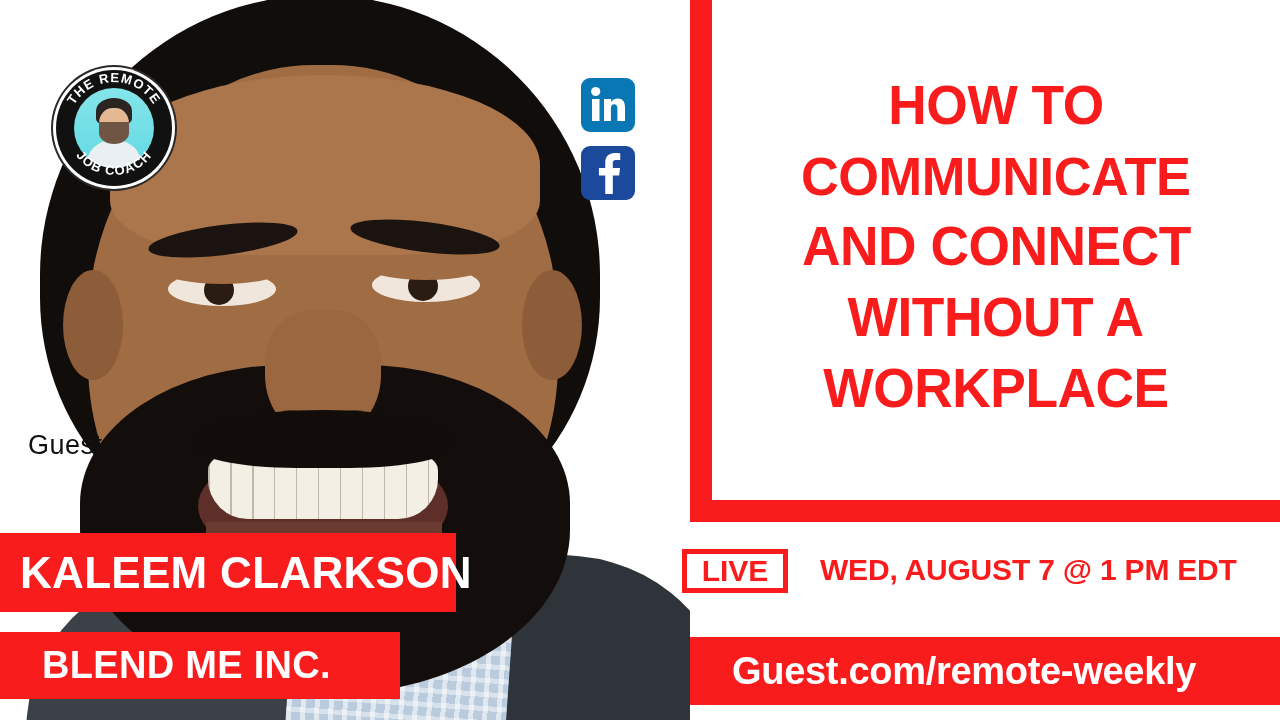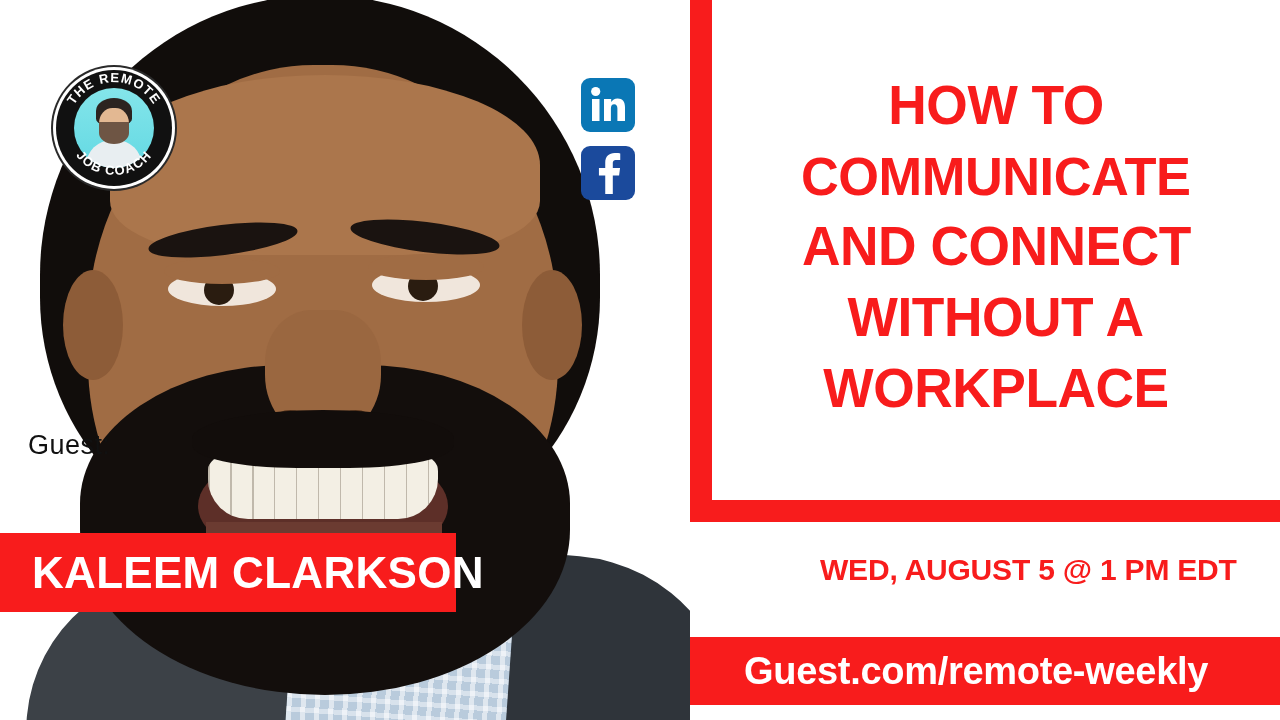--- a/index.html
+++ b/index.html
@@ -82,21 +82,21 @@
 
   
   .live-badge{position:absolute;left:682px;top:549px;width:106px;height:44px;
         border:5px solid #f81c1c;box-sizing:border-box;display:flex;align-items:center;justify-content:center;}
   .live-badge span{color:#f81c1c;font-weight:bold;font-size:30px;letter-spacing:0px;line-height:1;}
   .datetext{position:absolute;left:820px;top:553px;color:#f81c1c;font-weight:bold;font-size:30px;
         letter-spacing:-0.2px;white-space:nowrap;}
 
   
   .banner{position:absolute;background:#f81c1c;display:flex;align-items:center;}
-  .banner span{color:#fff;font-weight:bold;white-space:nowrap;margin-left:12px;}
+  .banner span{color:#fff;font-weight:bold;white-space:nowrap;}
   .b-name{left:0;top:533px;width:456px;height:79px;}
   .b-name span{font-size:44px;letter-spacing:.3px;padding-left:20px;}
   .b-company{left:0;top:632px;width:400px;height:67px;}
   .b-company span{font-size:38px;letter-spacing:.3px;padding-left:42px;}
   .b-link{left:690px;top:637px;width:600px;height:68px;}
   .b-link span{font-size:38px;letter-spacing:-.3px;padding-left:42px;}
 </style>
 </head>
 <body>
 
@@ -165,22 +165,28 @@
   <div class="titlebox">
     <div class="sheet">
       <div class="line l1">HOW TO</div>
       <div class="line l2">COMMUNICATE</div>
       <div class="line l3">AND CONNECT</div>
       <div class="line l4">WITHOUT A</div>
       <div class="line l5">WORKPLACE</div>
     </div>
   </div>
 
-  <div class="datetext">WED, AUGUST 5 @ 1 PM EDT</div>
+  <div class="live-badge">
+    <span>LIVE</span>
+  </div>
+  <div class="datetext">WED, AUGUST 7 @ 1 PM EDT</div>
 
   <div class="banner b-name">
     <span>KALEEM CLARKSON</span>
+  </div>
+  <div class="banner b-company">
+    <span>BLEND ME INC.</span>
   </div>
   <div class="banner b-link">
     <span>Guest.com/remote-weekly</span>
   </div>
 
 </div>
 
 </body></html>

